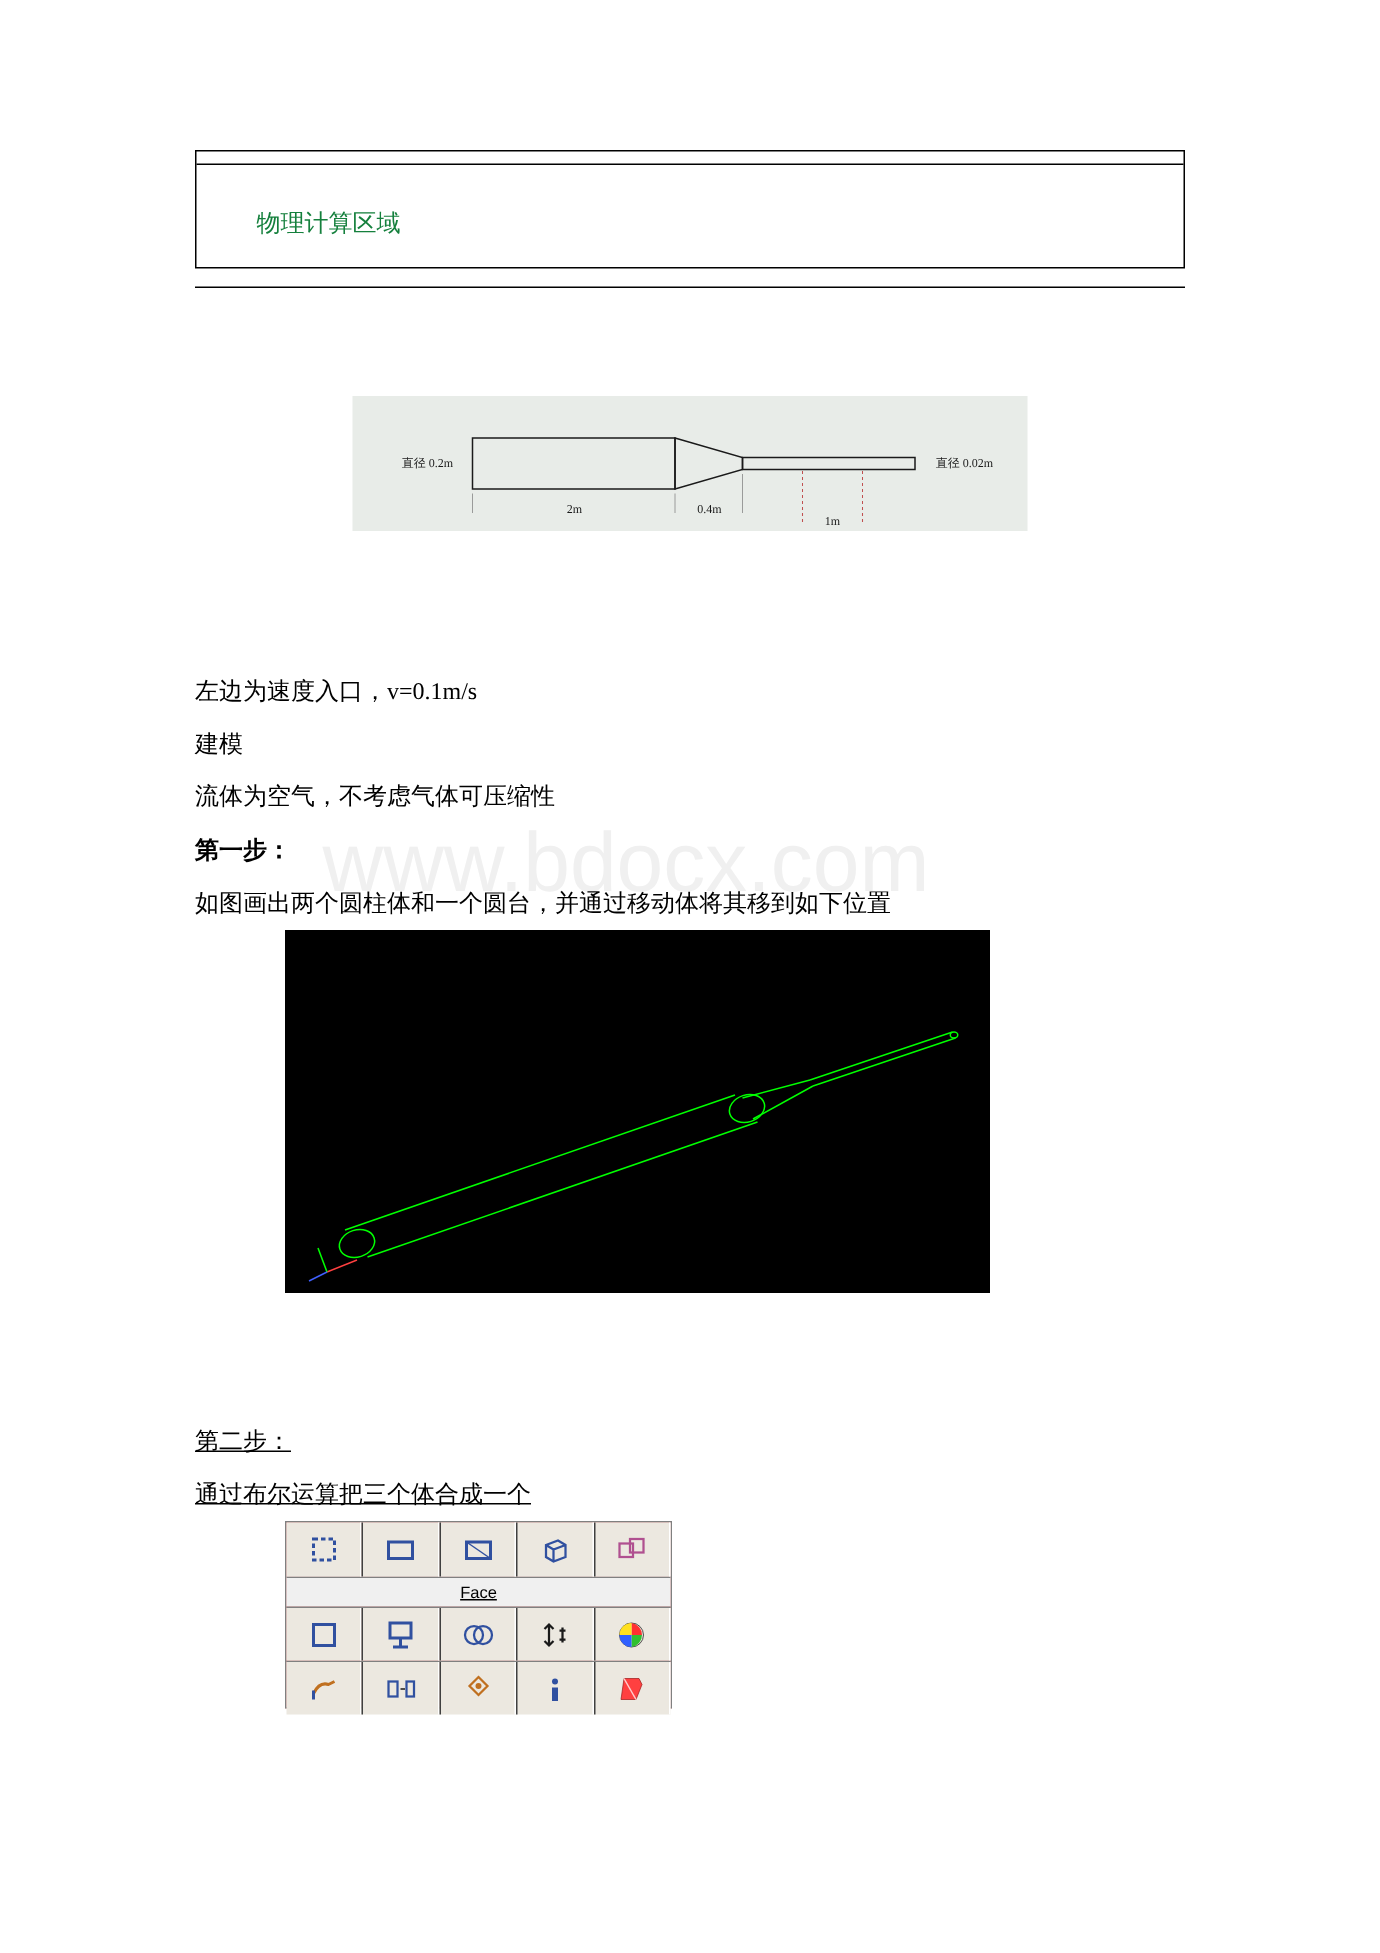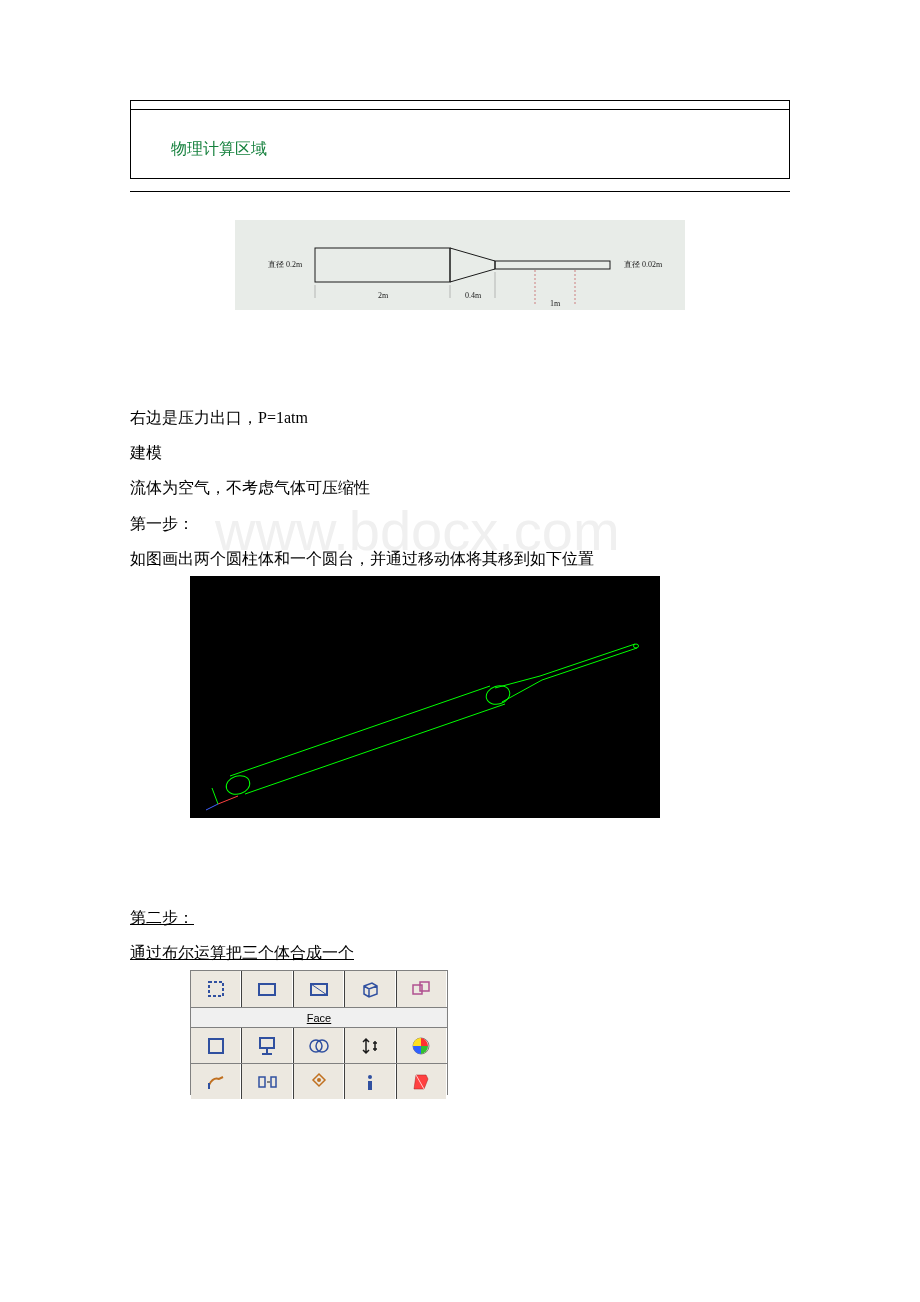--- a/index.html
+++ b/index.html
@@ -36,20 +36,21 @@
     .diagram-container {
       margin-top: 28px;
       display: flex;
       justify-content: center;
     }
     .physics-diagram {
       width: 450px;
       height: 90px;
       background: #e8ece8;
       position: relative;
+      margin-top: 44px;
     }
     .content-block {
       margin-top: 90px;
     }
     .p-line {
       font-size: 16px;
       color: #000;
       line-height: 2.2;
     }
     .watermark {
@@ -154,27 +155,27 @@
         <text x="238" y="78" font-size="8" fill="#1a1a1a" text-anchor="middle">0.4m</text>
 
         <line x1="300" y1="50" x2="300" y2="86" stroke="#c05050" stroke-width="0.7" stroke-dasharray="2,2"></line>
         <line x1="340" y1="50" x2="340" y2="86" stroke="#c05050" stroke-width="0.7" stroke-dasharray="2,2"></line>
         <text x="320" y="86" font-size="8" fill="#1a1a1a" text-anchor="middle">1m</text>
       </svg>
     </div>
   </div>
 
   <div class="content-block">
-    <div class="p-line">右边是压力出口，P=1atm</div>
+    <div class="p-line">左边为速度入口，v=0.1m/s</div>
     <div class="p-line">建模</div>
     <div class="p-line">流体为空气，不考虑气体可压缩性</div>
 
     <div class="step1-wrap">
       <div class="watermark" style="left:85px; top:-8px;text-align:right;">www.bdocx.com</div>
-      <div class="p-line" style="position:relative;z-index:2;">第一步：</div>
+      <div class="p-line" style="position:relative;z-index:2;font-weight:bold;">第一步：</div>
       <div class="p-line" style="position:relative;z-index:2;">如图画出两个圆柱体和一个圆台，并通过移动体将其移到如下位置</div>
 
       <div class="cad-img" style="margin-left:60px;">
         <svg width="470" height="242" viewBox="0 0 470 242">
           <rect width="470" height="242" fill="#000"></rect>
 
           <line x1="40" y1="200" x2="300" y2="110" stroke="#00ff00" stroke-width="1"></line>
           <line x1="55" y1="218" x2="315" y2="128" stroke="#00ff00" stroke-width="1"></line>
           <ellipse cx="48" cy="209" rx="12" ry="9" fill="none" stroke="#00ff00" stroke-width="1" transform="rotate(-18 48 209)"></ellipse>
           <ellipse cx="308" cy="119" rx="12" ry="9" fill="none" stroke="#00ff00" stroke-width="1" transform="rotate(-18 308 119)"></ellipse>

